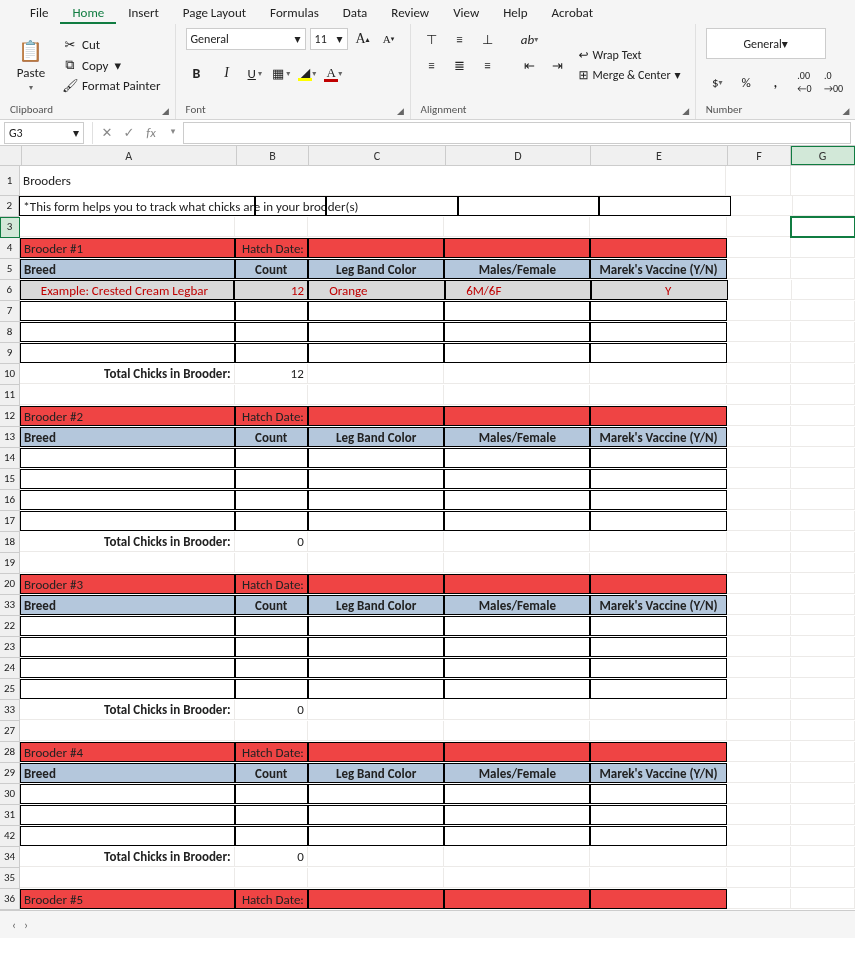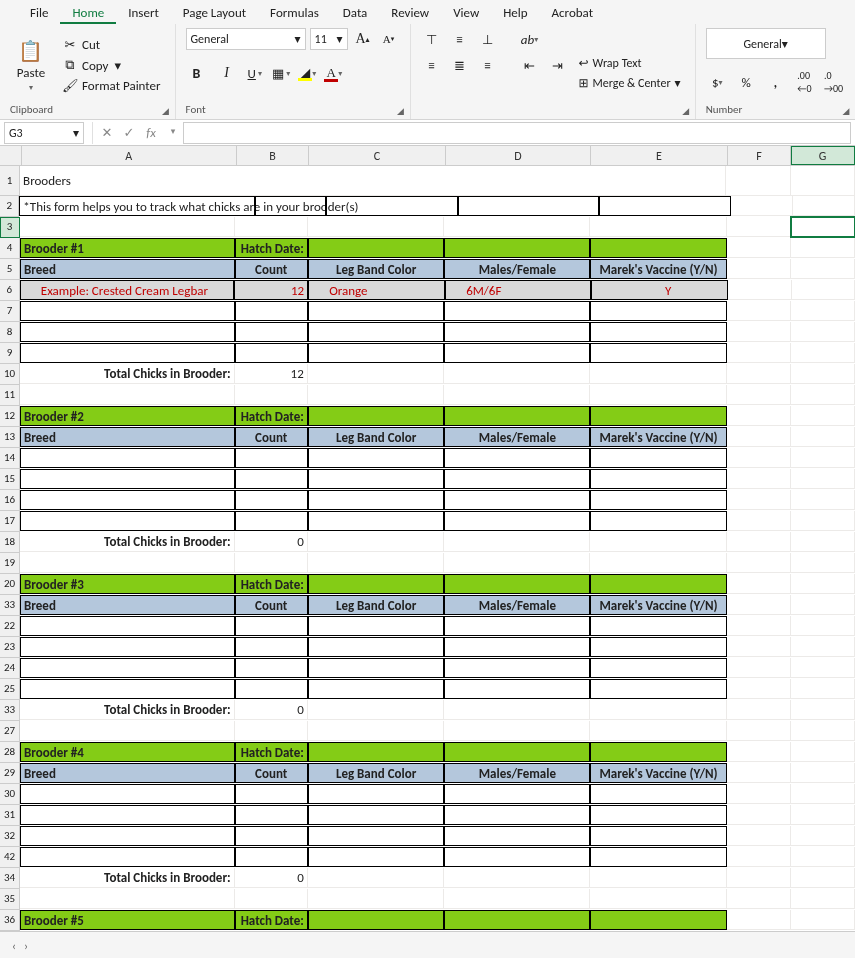--- a/index.html
+++ b/index.html
@@ -72,21 +72,21 @@
 
 .cA { width: 236px; }
 .cB { width: 80px; }
 .cC { width: 150px; }
 .cD { width: 160px; }
 .cE { width: 150px; }
 .cF { width: 70px; }
 .cG { width: 70px; }
 .title-merge { width: 776px; }
 .bordered { border: 1px solid #000 !important; }
-.yellow { background: #84cc16; font-weight: bold; }
+.yellow { background: #ef4444; font-weight: normal; }
 .bluehdr { background: #b4c7dc; font-weight: bold; text-align: center; }
 .bluehdr.left { text-align: left; }
 .redtxt { color: #c00000; padding-left: 20px; }
 .greyfill { background: #d9d9d9; }
 .right { text-align: right; }
 .center { text-align: center; }
 .bold { font-weight: bold; }
 
 .selected-cell { outline: 2px solid #107c41; outline-offset: -1px; background: #fff; }
 
@@ -215,20 +215,21 @@
             <span>↩</span>
             <span>Wrap Text</span>
           </div>
         <div class="wm-row">
             <span>⊞</span>
             <span>Merge &amp; Center</span>
             <span class="small">▾</span>
           </div>
       </div>
     </div>
+    <div class="group-label">Alignment</div>
     <div class="dialog-launcher">◢</div>
   </div>
 
   <div class="ribbon-group" style="border-right:none;flex:1;overflow:hidden">
     <div class="group-body" style="flex-direction:column; justify-content:flex-start;">
       <div class="num-row1">
         <div class="num-sel">
             <span>General</span>
             <span class="small">▾</span>
           </div>
@@ -576,30 +577,20 @@
         <div class="rowhead">31</div>
         <div class="cell cA bordered"></div>
         <div class="cell cB bordered"></div>
         <div class="cell cC bordered"></div>
         <div class="cell cD bordered"></div>
         <div class="cell cE bordered"></div>
         <div class="cell cF"></div>
         <div class="cell cG"></div>
       </div>
       <div class="gridrow">
-        <div class="rowhead">32</div>
-        <div class="cell cA bordered"></div>
-        <div class="cell cB bordered"></div>
-        <div class="cell cC bordered"></div>
-        <div class="cell cD bordered"></div>
-        <div class="cell cE bordered"></div>
-        <div class="cell cF"></div>
-        <div class="cell cG"></div>
-      </div>
-      <div class="gridrow">
         <div class="rowhead">42</div>
         <div class="cell cA bordered"></div>
         <div class="cell cB bordered"></div>
         <div class="cell cC bordered"></div>
         <div class="cell cD bordered"></div>
         <div class="cell cE bordered"></div>
         <div class="cell cF"></div>
         <div class="cell cG"></div>
       </div>
       <div class="gridrow">

